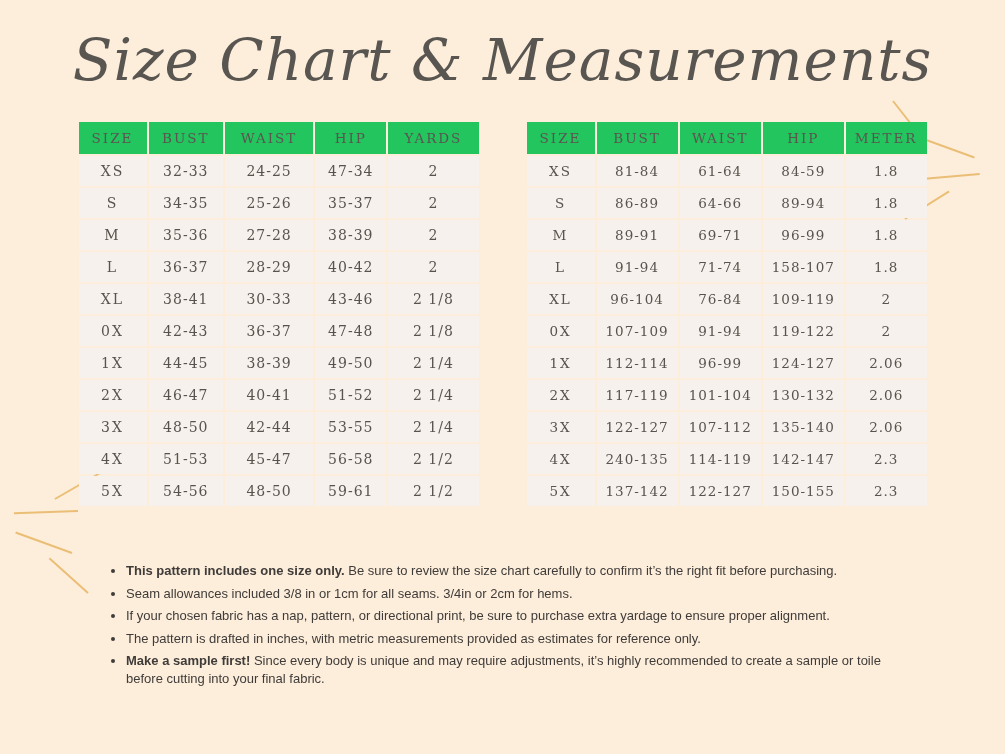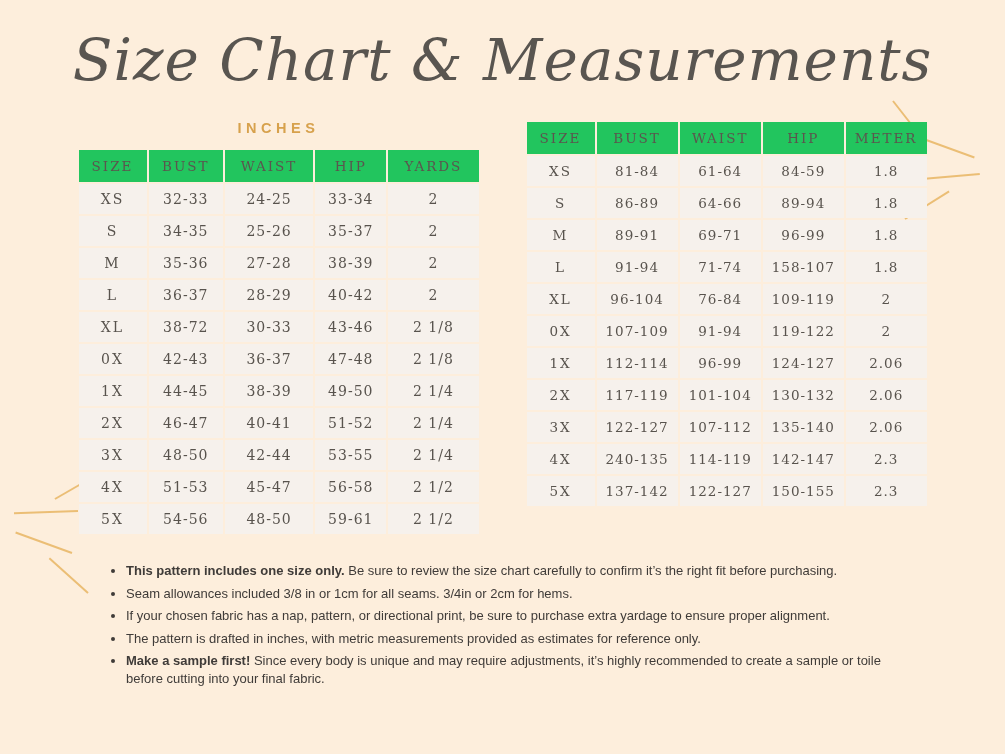--- a/index.html
+++ b/index.html
@@ -138,37 +138,36 @@
       <div class="ray" style="left: 905px; top: 218px; width: 52px; transform: rotate(-32deg);"></div>
       <div class="ray" style="left: 100px; top: 472px; width: 52px; transform: rotate(150deg);"></div>
       <div class="ray" style="left: 78px; top: 510px; width: 64px; transform: rotate(178deg);"></div>
       <div class="ray" style="left: 72px; top: 552px; width: 60px; transform: rotate(200deg);"></div>
       <div class="ray" style="left: 88px; top: 592px; width: 52px; transform: rotate(222deg);"></div>
     </div>
 
   <div class="tables">
 
     <div class="table-block">
-      <div class="table-caption">INCHES</div>
       <table class="in-table">
         <thead>
           <tr id="in-head">
               <th class="size-col">SIZE</th>
               <th>BUST</th>
               <th>WAIST</th>
               <th>HIP</th>
               <th>YARDS</th>
             </tr>
         </thead>
         <tbody id="in-body">
             <tr>
               <td class="size-col">XS</td>
               <td>32-33</td>
               <td>24-25</td>
-              <td>33-34</td>
+              <td>47-34</td>
               <td>2</td>
             </tr>
             <tr>
               <td class="size-col">S</td>
               <td>34-35</td>
               <td>25-26</td>
               <td>35-37</td>
               <td>2</td>
             </tr>
             <tr>
@@ -180,21 +179,21 @@
             </tr>
             <tr>
               <td class="size-col">L</td>
               <td>36-37</td>
               <td>28-29</td>
               <td>40-42</td>
               <td>2</td>
             </tr>
             <tr>
               <td class="size-col">XL</td>
-              <td>38-72</td>
+              <td>38-41</td>
               <td>30-33</td>
               <td>43-46</td>
               <td>2 1/8</td>
             </tr>
             <tr>
               <td class="size-col">0X</td>
               <td>42-43</td>
               <td>36-37</td>
               <td>47-48</td>
               <td>2 1/8</td>

